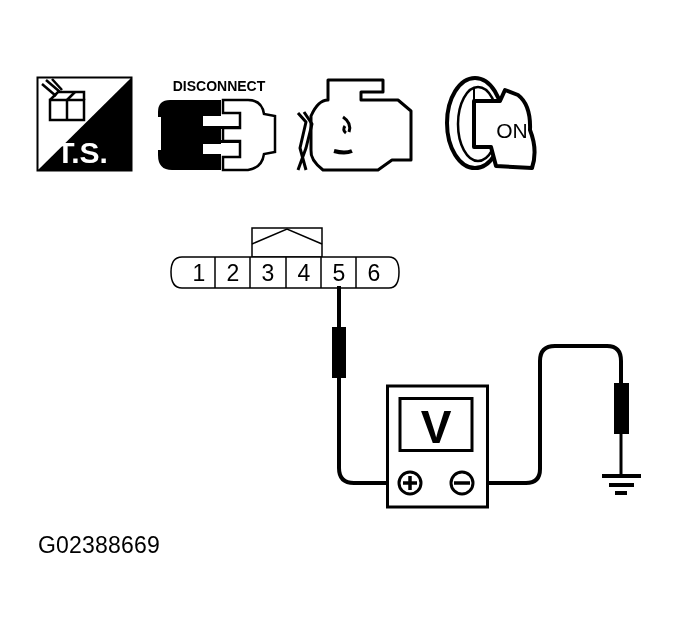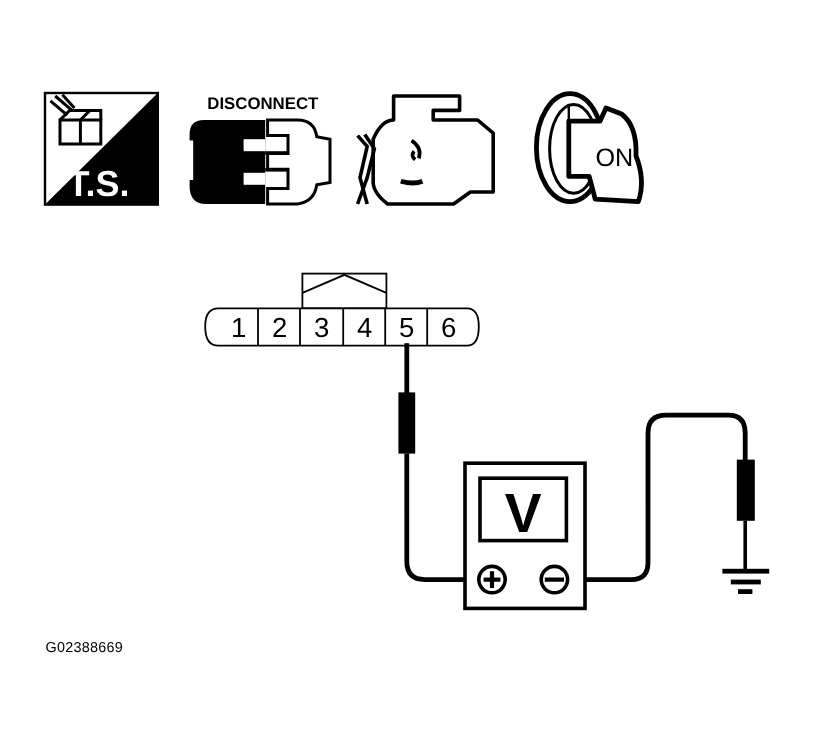--- a/index.html
+++ b/index.html
@@ -6,21 +6,21 @@
     body { width: 679px; height: 629px; position: relative; overflow: hidden; }
     .canvas { position: absolute; left: 0; top: 0; width: 679px; height: 629px; }
     svg text { font-family: "Liberation Sans", sans-serif; }
     .pin-num { font-size: 23px; fill: #000; }
     .disc-label { font-size: 14px; font-weight: bold; fill: #000; }
     .ts-label { font-size: 30px; font-weight: bold; fill: #fff; }
     .on-label { font-size: 21px; fill: #000; }
     .v-label { font-size: 46px; font-weight: bold; fill: #000; }
     .figure-id {
       position: absolute; left: 38px; top: 532px;
-      font-family: "Liberation Sans", sans-serif; font-size: 12px; color: #000;
+      font-family: "Liberation Sans", sans-serif; font-size: 23px; color: #000;
       letter-spacing: 0.2px;
     }
   </style>
 </head>
 <body>
 
 <svg class="canvas" viewBox="0 0 679 629" xmlns="http://www.w3.org/2000/svg">
 
   <g>
     <rect x="37.5" y="77.5" width="94" height="93" fill="#fff" stroke="#000" stroke-width="2"></rect>

